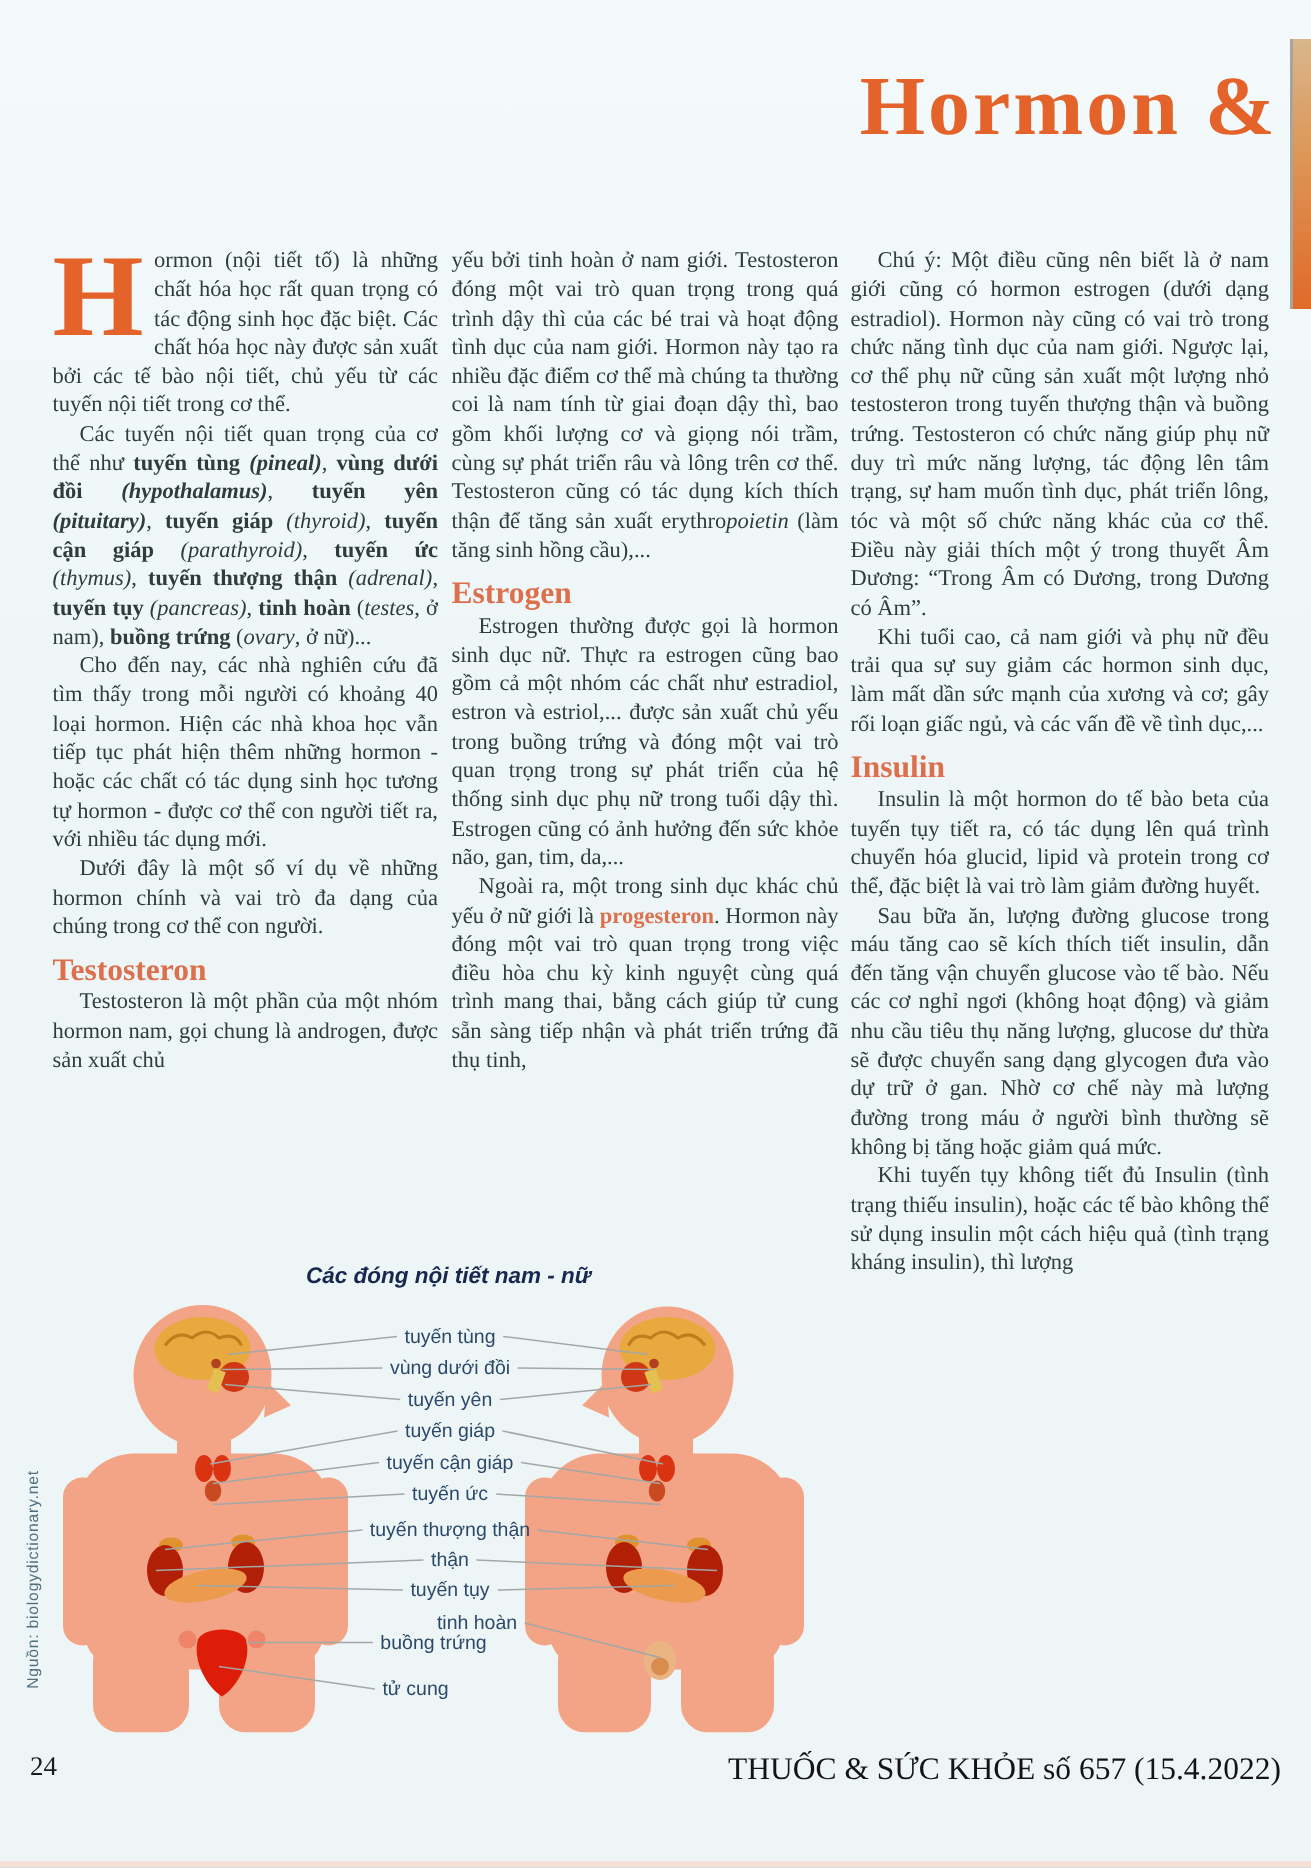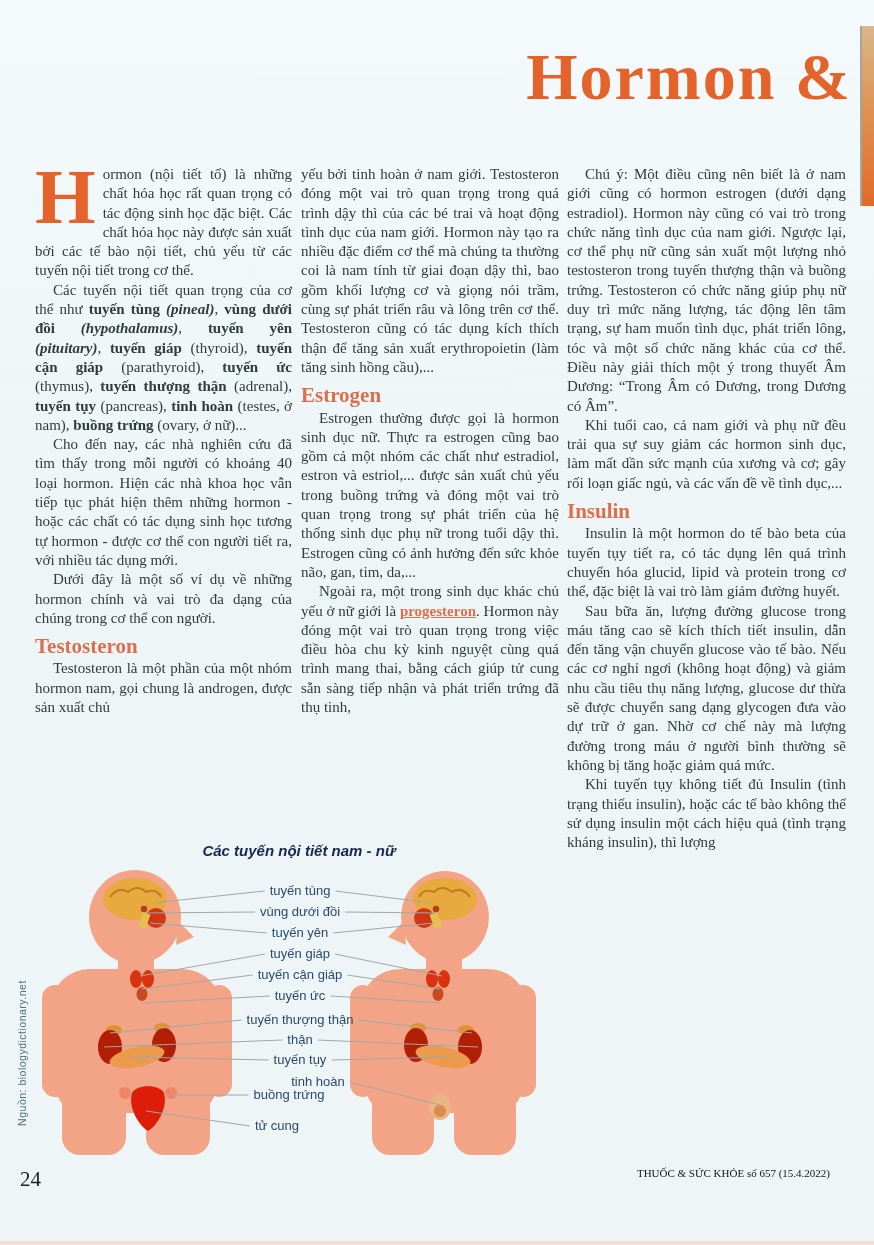--- a/index.html
+++ b/index.html
@@ -3,61 +3,61 @@
 <meta charset="utf-8">
 <style>
   html,body { margin:0; padding:0; background:#cfd6d6; }
   .page {
     position:relative; width:874px; height:1245px; overflow:hidden;
     background:linear-gradient(180deg,#f4fafb 0%, #edf5f7 45%, #eef5f6 100%);
     font-family:"Liberation Serif", serif; color:#2e3d3b;
   }
   .main-title {
     position:absolute; top:42px; right:22px;
-    font-size:66px; font-weight:bold; color:#e4632b;
+    font-size:56px; font-weight:bold; color:#e4632b;
     line-height:1.05; letter-spacing:2px; white-space:nowrap;
   }
   .edge-strip {
     position:absolute; right:0; top:26px; width:12px; height:180px;
     background:linear-gradient(180deg,#d9b68c 0%, #dd9455 45%, #e06a2a 100%);
     border-left:2px solid #a8a49a;
   }
   .col { position:absolute; top:165px; font-size:15px; line-height:19.3px; text-align:justify; }
   #col1 { left:35px;  width:257px; }
   #col2 { left:301px; width:258px; }
   #col3 { left:567px; width:279px; }
   .col p { margin:0; }
   .col p.ind { text-indent:18px; }
   .col .heading { color:#dc6f4c; font-weight:bold; font-size:21px; margin:9px 0 3px; }
   .dropcap {
     float:left; font-size:78px; line-height:56px; font-weight:bold;
     color:#e4632b; margin:4px 7px 0 0;
   }
   .b  { font-weight:bold; }
-  .i  { }
+  .i  { font-style:italic; }
   .bi { font-weight:bold; font-style:italic; }
-  .ob { color:#dc6f4c; font-weight:bold;text-decoration:underline; }
+  .ob { color:#dc6f4c; font-weight:bold; }
 
   .figure { position:absolute; left:40px; top:842px; width:518px; height:322px; }
   .fig-title {
     text-align:center; font-family:"Liberation Sans", sans-serif;
     font-weight:bold; font-style:italic; font-size:15px; color:#16284e;
     margin:0 0 4px 0;
   }
   text.flabel { font-family:"Liberation Sans", sans-serif; font-size:13px; fill:#2b4a6b; }
   line.fline  { stroke:#a2a8a6; stroke-width:1; }
 
   .source-note {
     position:absolute; left:-72px; top:1046px; width:190px; height:14px;
     text-align:center; transform:rotate(-90deg);
     font-family:"Liberation Sans", sans-serif; font-size:10.5px;
     color:#51707f; letter-spacing:.5px;
   }
-  .page-num     { position:absolute; left:20px;  top:1167px; font-size:21px; color:#1c1c1c; }
-  .footer-right { position:absolute; right:44px; top:1167px; font-size:11px; color:#141414; }
+  .page-num     { position:absolute; left:20px;  top:1167px; font-size:18px; color:#1c1c1c; }
+  .footer-right { position:absolute; right:20px; top:1167px; font-size:21px; color:#141414; }
   .bottom-edge  { position:absolute; left:0; right:0; bottom:0; height:4px; background:#f6ded8; }
 </style>
 </head>
 <body>
 
 <div class="page">
 
   <div class="main-title">Hormon &amp;</div>
   <div class="edge-strip"></div>
 
@@ -78,21 +78,21 @@
   <div class="col" id="col3">
       <p class="ind"><span>Chú ý: Một điều cũng nên biết là ở nam giới cũng có hormon estrogen (dưới dạng estradiol). Hormon này cũng có vai trò trong chức năng tình dục của nam giới. Ngược lại, cơ thể phụ nữ cũng sản xuất một lượng nhỏ testosteron trong tuyến thượng thận và buồng trứng. Testosteron có chức năng giúp phụ nữ duy trì mức năng lượng, tác động lên tâm trạng, sự ham muốn tình dục, phát triển lông, tóc và một số chức năng khác của cơ thể. Điều này giải thích một ý trong thuyết Âm Dương: “Trong Âm có Dương, trong Dương có Âm”.</span></p>
       <p class="ind"><span>Khi tuổi cao, cả nam giới và phụ nữ đều trải qua sự suy giảm các hormon sinh dục, làm mất dần sức mạnh của xương và cơ; gây rối loạn giấc ngủ, và các vấn đề về tình dục,...</span></p>
       <div class="heading">Insulin</div>
       <p class="ind"><span>Insulin là một hormon do tế bào beta của tuyến tụy tiết ra, có tác dụng lên quá trình chuyển hóa glucid, lipid và protein trong cơ thể, đặc biệt là vai trò làm giảm đường huyết.</span></p>
       <p class="ind"><span>Sau bữa ăn, lượng đường glucose trong máu tăng cao sẽ kích thích tiết insulin, dẫn đến tăng vận chuyển glucose vào tế bào. Nếu các cơ nghỉ ngơi (không hoạt động) và giảm nhu cầu tiêu thụ năng lượng, glucose dư thừa sẽ được chuyển sang dạng glycogen đưa vào dự trữ ở gan. Nhờ cơ chế này mà lượng đường trong máu ở người bình thường sẽ không bị tăng hoặc giảm quá mức.</span></p>
       <p class="ind"><span>Khi tuyến tụy không tiết đủ Insulin (tình trạng thiếu insulin), hoặc các tế bào không thể sử dụng insulin một cách hiệu quả (tình trạng kháng insulin), thì lượng</span></p>
     </div>
 
   <div class="figure">
-    <div class="fig-title">Các tuyến nội tiết nam - nữ</div>
+    <div class="fig-title">Các đóng nội tiết nam - nữ</div>
     <svg id="fig-svg" viewBox="0 0 518 292" width="518" height="292">
 
       <g>
         <g fill="#f3a487">
           <ellipse cx="95" cy="54" rx="46" ry="47"></ellipse>
           <polygon points="138,58 154,74 136,82"></polygon>
           <rect x="78" y="88" width="36" height="26"></rect>
           <rect x="10" y="106" width="172" height="130" rx="40"></rect>
           <rect x="2" y="122" width="26" height="112" rx="13"></rect>
           <rect x="166" y="122" width="26" height="112" rx="13"></rect>

